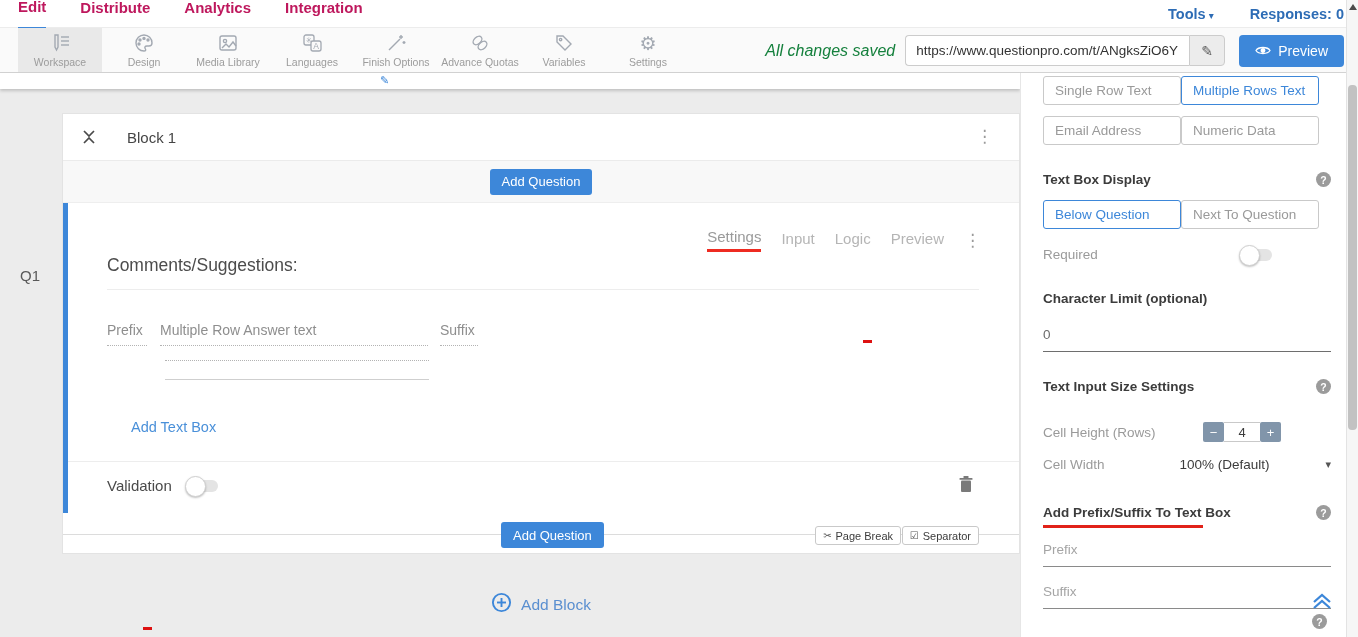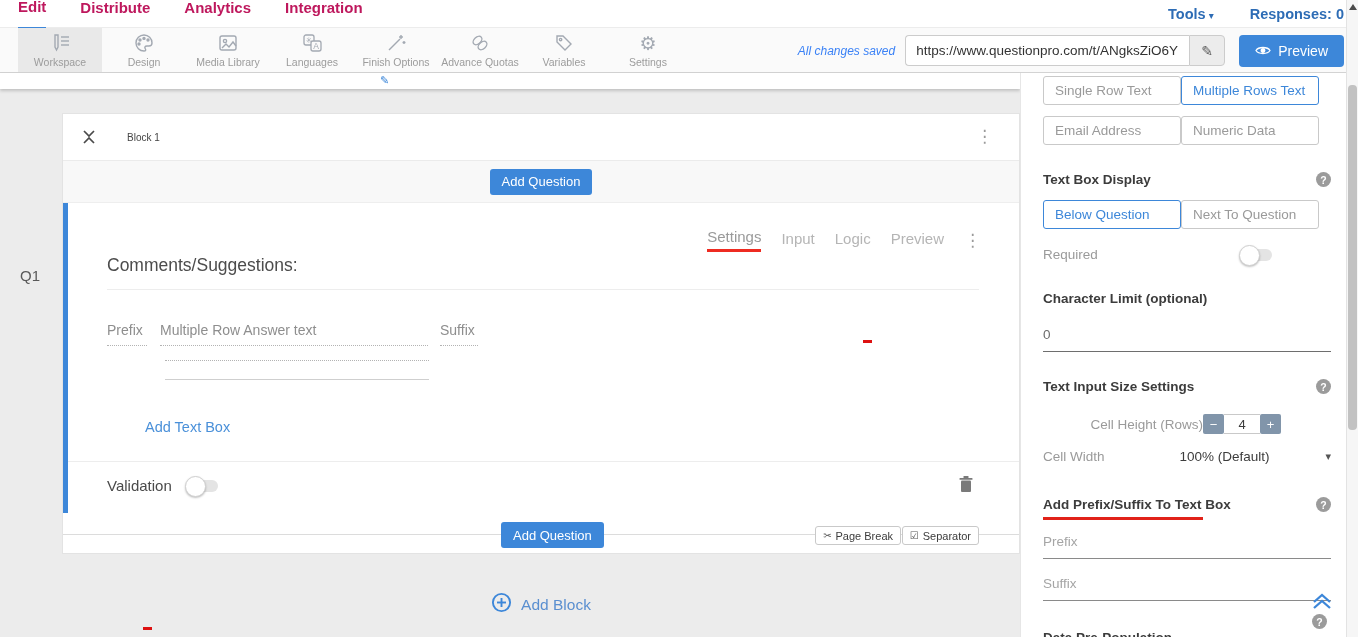--- a/index.html
+++ b/index.html
@@ -17,51 +17,51 @@
   .caret { font-size:10px; color:#2d6cb5; margin-left:3px; }
 
   
   .toolbar { position:absolute; left:0; top:28px; width:1358px; height:45px; background:#fafafa; border-bottom:1px solid #d3d3d3; }
   .tb-items { position:absolute; left:18px; top:0; height:44px; display:flex; }
   .tb-item { width:84px; height:44px; display:flex; flex-direction:column; align-items:center; justify-content:center; cursor:pointer; }
   .tb-item.selected { background:#e9e9e9; }
   .tb-item .ticon { height:22px; display:flex; align-items:center; justify-content:center; color:#a3a9b2; }
   .tb-item .tlabel { font-size:10.5px; color:#9c9c9c; margin-top:2px; white-space:nowrap; }
   .tb-right { position:absolute; right:14px; top:6px; height:33px; display:flex; align-items:center; gap:8px; }
-  .saved { font-style:italic; color:#3b82f6; font-size:12px; margin-right:2px; }
+  .saved { font-style:italic; color:#15803d; font-size:16px; margin-right:2px; }
   .urlbox { width:284px; height:31px; border:1px solid #ccc; border-right:none; border-radius:4px 0 0 4px; background:#fff; font-size:13.5px; color:#333; padding:0 10px; outline:none; font-family:inherit; }
   .pencil-btn { width:36px; height:31px; border:1px solid #ccc; border-radius:0 4px 4px 0; background:#ececec; color:#555; font-size:14px; display:flex; align-items:center; justify-content:center; cursor:pointer; margin-left:-8px; }
   .preview-btn { height:32px; padding:0 16px; background:#3d87d9; border:none; border-radius:4px; color:#fff; font-size:14px; display:flex; align-items:center; gap:7px; cursor:pointer; margin-left:6px; font-family:inherit; }
 
   
   .strip { position:absolute; left:0; top:73px; width:1020px; height:16px; background:#fff; box-shadow:0 2px 3px rgba(0,0,0,.18); }
   .strip-pencil { position:absolute; left:380px; top:1px; color:#3d87d9; font-size:11px; }
 
   
   .qlabel { position:absolute; left:20px; top:267px; font-size:15px; color:#595959; }
 
   .block { position:absolute; left:62px; top:113px; width:958px; background:#fff; border:1px solid #e3e3e3; }
   .block-header { position:relative; height:47px; border-bottom:1px solid #ebebeb; display:flex; align-items:center; background:#fff; }
   .collapse { margin-left:20px; cursor:pointer; display:flex; }
-  .block-title { margin-left:32px; font-size:10px; color:#454545; font-weight:500; }
+  .block-title { margin-left:32px; font-size:15px; color:#454545; font-weight:500; }
   .kebab { color:#9a9a9a; font-size:17px; cursor:pointer; line-height:1; }
   .block-header .kebab { position:absolute; right:26px; top:14px; }
   .addq-strip { height:42px; background:#f8f8f8; border-bottom:1px solid #eee; display:flex; align-items:center; justify-content:center; }
   .btn-blue { height:26px; padding:0 12px; background:#3d87d9; color:#fff; border:none; border-radius:3px; font-size:13px; cursor:pointer; font-family:inherit; }
 
   .qcard { position:relative; height:310px; border-left:5px solid #3d87d9; background:#fff; }
   .qtabs { position:absolute; top:25px; right:38px; display:flex; gap:20px; align-items:center; }
   .qtab { font-size:15px; color:#b5b5b5; cursor:pointer; padding-bottom:4px; }
   .qtab.active { color:#9a9a9a; border-bottom:3px solid #ee2b21; }
   .qtitle { position:absolute; left:39px; top:52px; font-size:17.5px; color:#4c4c4c; font-weight:500; }
   .qrule { position:absolute; left:39px; right:40px; top:86px; border-top:1px solid #ededed; }
   .fld { position:absolute; font-size:14px; color:#8e8e8e; padding-bottom:7px; border-bottom:1px dotted #b3b3b3; }
   .dotline { position:absolute; border-top:1px dotted #b3b3b3; }
   .solidline { position:absolute; border-top:1px solid #cfcfcf; }
-  .addtextbox { position:absolute; left:77px; top:216px; font-size:14.5px; color:#4a90d9; cursor:pointer; }
+  .addtextbox { position:absolute; left:63px; top:216px; font-size:14.5px; color:#4a90d9; cursor:pointer; }
   .vdivider { position:absolute; left:0; right:0; top:258px; border-top:1px solid #ededed; }
   .vrow { position:absolute; left:39px; top:274px; display:flex; align-items:center; gap:10px; }
   .vlabel { font-size:15px; color:#4a4a4a; }
   .toggle { position:relative; width:30px; height:12px; background:#e4e4e4; border-radius:6px; cursor:pointer; margin-left:6px; }
   .toggle::after { content:''; position:absolute; left:-3px; top:-4px; width:19px; height:19px; border-radius:50%; background:#fff; border:1px solid #d0d0d0; box-shadow:0 1px 2px rgba(0,0,0,.25); }
   .trash { position:absolute; right:45px; top:272px; cursor:pointer; }
 
   .block-footer { position:relative; height:40px; background:#fff; }
   .footer-line { position:absolute; left:0; right:0; top:21px; border-top:1px solid #dcdcdc; }
   .block-footer .btn-blue { position:absolute; left:438px; top:9px; }
@@ -324,21 +324,21 @@
 
     <div class="sb-head" style="margin-top:29px;">
       <span class="sb-label">Character Limit (optional)</span>
     </div>
     <div class="underfield" style="margin-top:21px;">0</div>
 
     <div class="sb-head" style="margin-top:27px;">
       <span class="sb-label">Text Input Size Settings</span>
       <span class="help">?</span>
     </div>
-    <div style="margin-top:20px; display:flex; align-items:center; justify-content:flex-end; width:288px;">
+    <div style="margin-top:28px; display:flex; align-items:center; justify-content:space-between; width:288px;">
       <span class="sb-gray">Cell Height (Rows)</span>
       <div class="stepper" style="margin-right:50px;">
         <button class="step-btn">−</button>
         <span class="step-val">4</span>
         <button class="step-btn">+</button>
       </div>
     </div>
     <div style="margin-top:15px; display:flex; align-items:flex-start; justify-content:space-between; width:288px;">
       <span class="sb-gray">Cell Width</span>
       <span class="sb-select">

